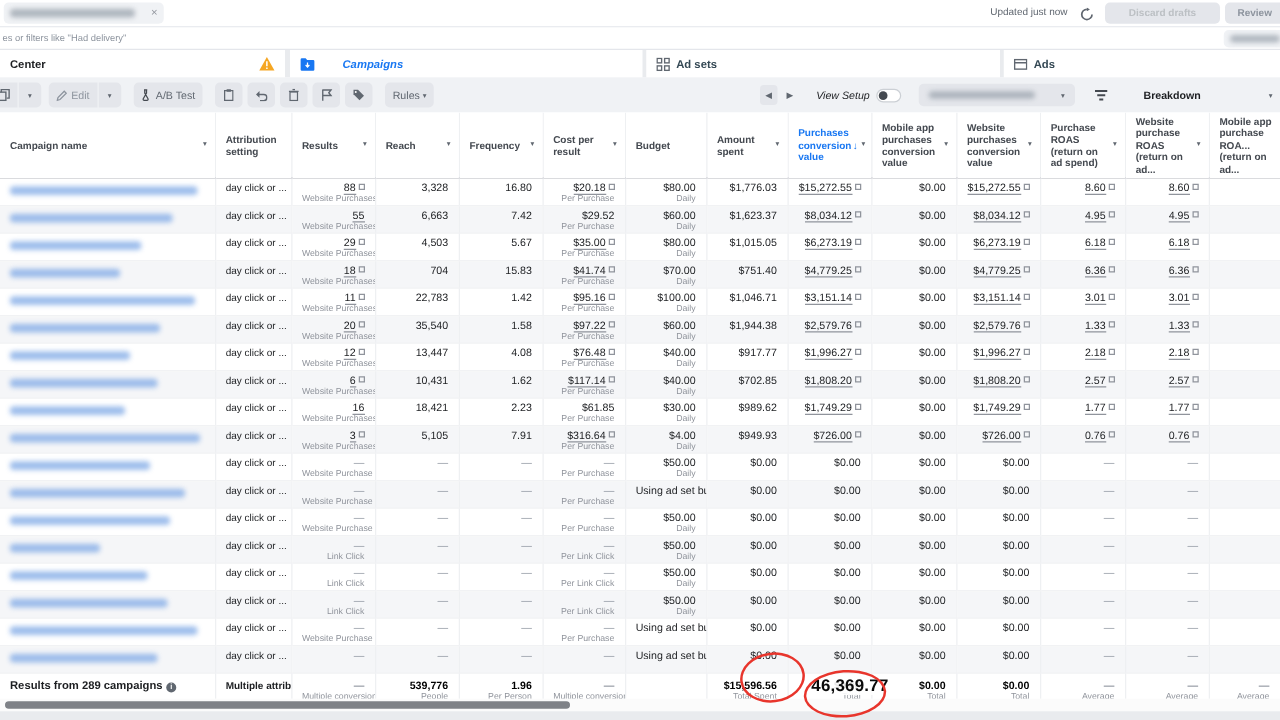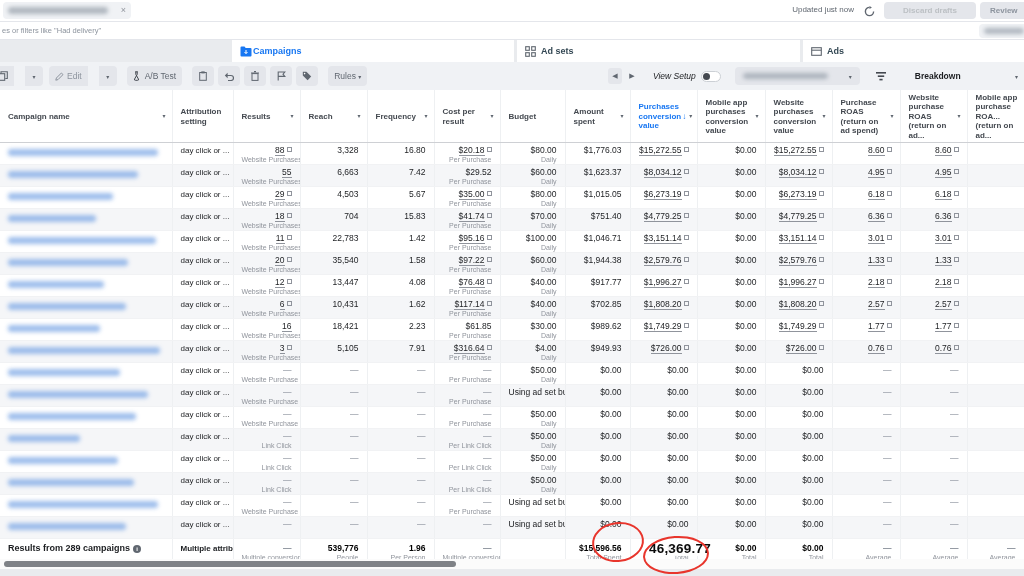--- a/index.html
+++ b/index.html
@@ -25,28 +25,28 @@
   .daterange { position:absolute; right:-10px; top:2px; width:55px; height:14px; background:#f0f2f5; border-radius:4px; display:flex; align-items:center; padding:0 5px; }
 
   
   .tabstrip { position:absolute; left:0; top:40px; width:1024px; height:22px; background:#e9ebee; }
   .tabcard { position:absolute; top:0; height:22px; background:#fff; display:flex; align-items:center; padding:0 8px; }
   .tab-left { left:0; width:228px; justify-content:space-between; }
   .tab-campaigns { left:232px; width:282px; }
   .tab-adsets { left:517px; width:283px; }
   .tab-ads { left:803px; width:228px; }
   .tab-label { font-size:9px; font-weight:bold; color:#1c1e21; }
-  .tab-campaigns .tab-label { color:#1877f2; margin-left:1px; }
+  .tab-campaigns .tab-label { color:#1877f2; margin-left:22px;font-style:italic; }
   .tab-adsets .tab-label, .tab-ads .tab-label { margin-left:5px; color:#344854; }
 
   
   .toolbar { position:absolute; left:0; top:62px; width:1024px; height:28px; background:#f0f2f5; display:flex; align-items:center; }
   .tbtn { height:20px; background:#e4e6eb; border-radius:4px; display:flex; align-items:center; justify-content:center; font-size:8.5px; color:#606770; padding:0 6px; margin-left:4px; }
   .tbtn svg { display:block; }
-  .split-l { border-top-right-radius:0; border-bottom-right-radius:0; margin-right:10px;align-items:center; }
+  .split-l { border-top-right-radius:0; border-bottom-right-radius:0; margin-right:0;align-items:center; }
   .split-r { border-top-left-radius:0; border-bottom-left-radius:0; margin-left:1px; width:18px; padding:0; }
   .caret { font-size:6px; color:#606770; }
   .tb-right { margin-left:auto; display:flex; align-items:center; }
   .range-text { font-size:7.5px; color:#606770; margin-right:6px;margin-top:47px; }
   .pagebtn { width:14px; height:16px; border-radius:3px; display:flex; align-items:center; justify-content:center; font-size:7px; color:#606770; }
   .pagebtn.prev { background:#e4e6eb; margin-right:3px; }
   .viewsetup { font-size:8.5px; color:#1c1e21; margin:0 5px 0 14px;font-style:italic; }
   .toggle { width:20px; height:11px; border-radius:6px; background:#fff; border:1px solid #ccd0d5; position:relative; }
   .toggle .knob { position:absolute; left:1px; top:1px; width:7px; height:7px; border-radius:50%; background:#444950; }
   .colpill { width:125px; height:18px; background:#e4e6eb; border-radius:4px; margin-left:14px; display:flex; align-items:center; padding:0 8px; justify-content:space-between;}
@@ -114,20 +114,28 @@
   </div>
 
   <div class="filterbar">
     <span class="filtertext">es or filters like "Had delivery"</span>
     <div class="daterange">
       <div class="blurbar" style="width:40px;height:6px;"></div>
     </div>
   </div>
 
   <div class="tabstrip">
+    <div class="tabcard tab-left">
+      <span class="tab-label">Center</span>
+      <svg class="warn" viewBox="0 0 13 12">
+          <path d="M6.5 0.5 L12.6 11.4 H0.4 Z" fill="#f5a623"></path>
+          <rect x="5.9" y="4" width="1.2" height="4" fill="#fff"></rect>
+          <rect x="5.9" y="9" width="1.2" height="1.2" fill="#fff"></rect>
+        </svg>
+    </div>
     <div class="tabcard tab-campaigns">
       <svg width="12" height="11" viewBox="0 0 12 11">
           <path d="M0.5 1.5 a1 1 0 0 1 1-1 h3 l1.2 1.4 h4.8 a1 1 0 0 1 1 1 v6.6 a1 1 0 0 1 -1 1 h-9 a1 1 0 0 1 -1-1 z" fill="#1877f2"></path>
           <path d="M6 4 v3.4 M4.5 6 l1.5 1.6 1.5-1.6" stroke="#fff" stroke-width="1" fill="none"></path>
         </svg>
       <span class="tab-label">Campaigns</span>
     </div>
     <div class="tabcard tab-adsets">
       <svg width="11" height="11" viewBox="0 0 11 11">
           <g fill="none" stroke="#606770" stroke-width="1.1">

